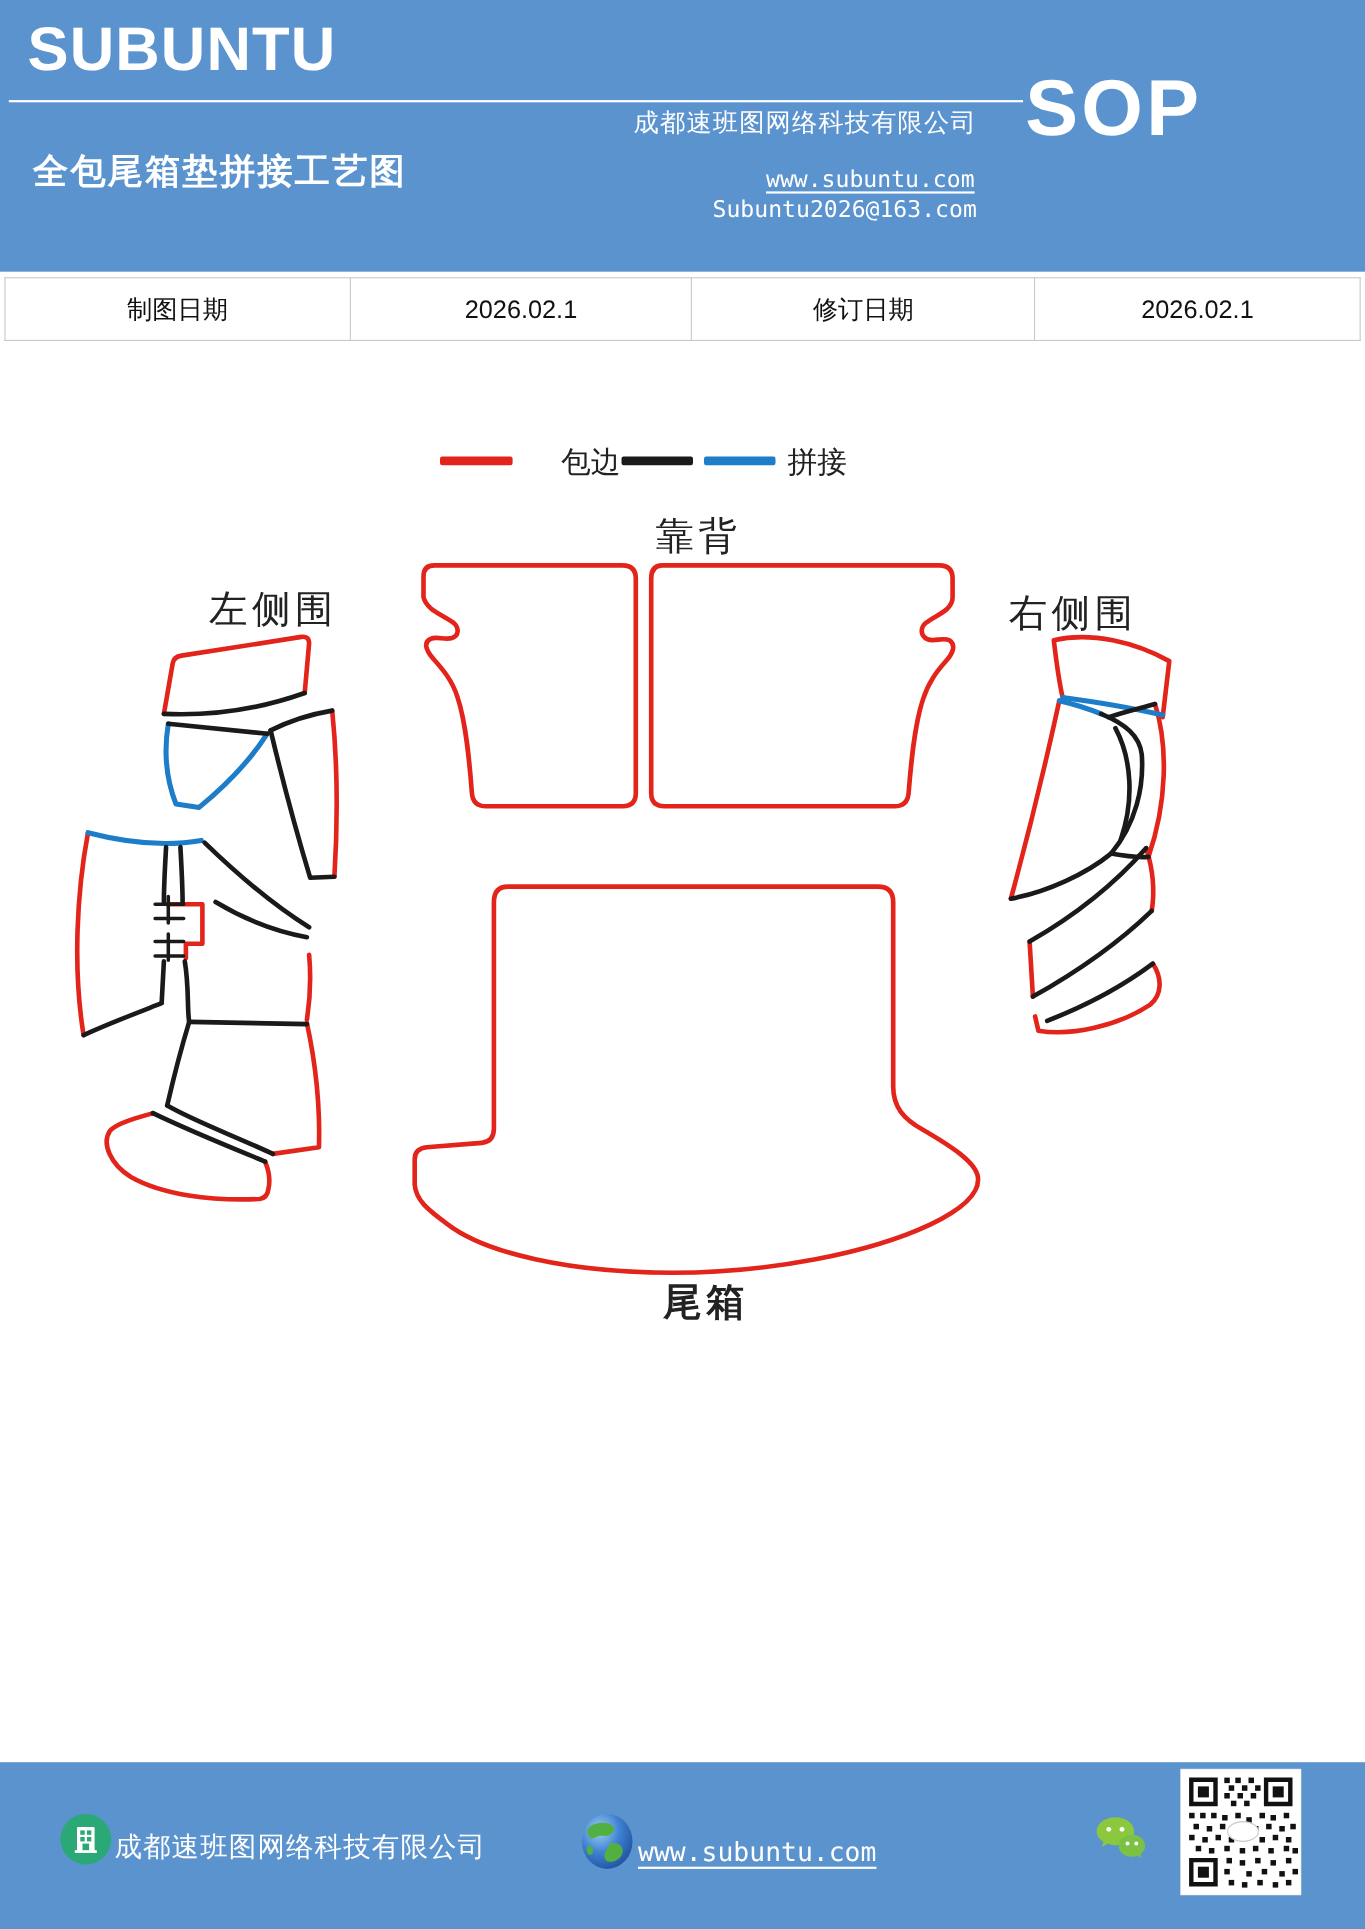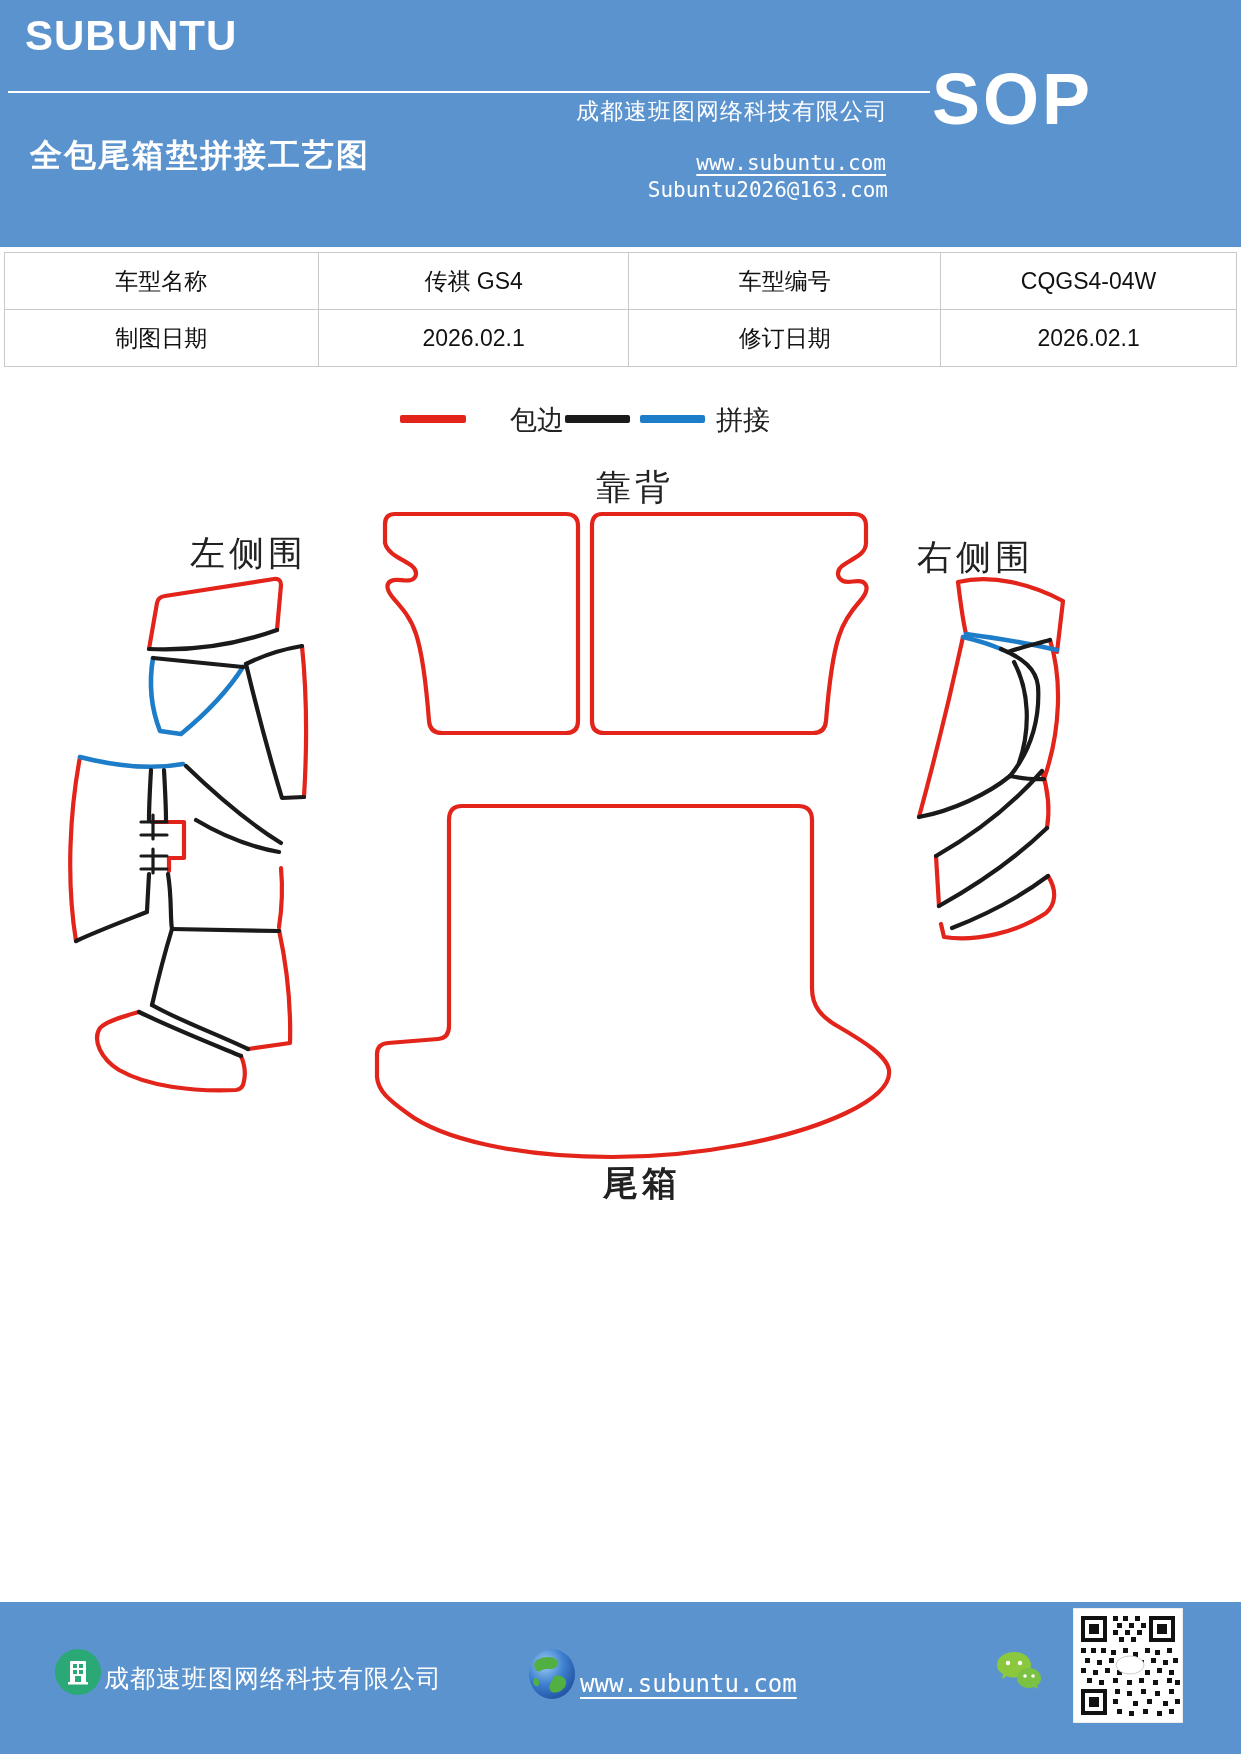--- a/index.html
+++ b/index.html
@@ -1,21 +1,21 @@
 <!DOCTYPE html>
 <html><head>
 <meta charset="utf-8">
 <style>
   * { margin:0; padding:0; box-sizing:border-box; }
   body { background:#888; font-family:"Liberation Sans", sans-serif; }
   .page { position:relative; width:1241px; height:1754px; background:#ffffff; margin:0 auto; overflow:hidden; }
 
   
   .header { position:absolute; left:0; top:0; width:1241px; height:247px; background:#5b93ce; }
-  .logo { position:absolute; left:25px; top:12px; color:#fff; font-size:42px; font-weight:700; letter-spacing:1px; }
+  .logo { position:absolute; left:25px; top:12px; color:#fff; font-size:56px; font-weight:700; letter-spacing:1px; }
   .header-rule { position:absolute; left:8px; top:91px; width:922px; height:2px; background:#fff; }
   .doc-title { position:absolute; left:30px; top:134px; color:#fff; font-size:32px; font-weight:700; letter-spacing:2px; }
   .header-company { position:absolute; right:353px; top:96px; color:#fff; font-size:23px; letter-spacing:1px; }
   .header-site { position:absolute; right:355px; top:151px; color:#fff; font-size:21px; font-family:"DejaVu Sans Mono", monospace; text-decoration:underline; text-underline-offset:4px; }
   .header-mail { position:absolute; right:353px; top:178px; color:#fff; font-size:21px; font-family:"DejaVu Sans Mono", monospace; }
   .sop { position:absolute; left:932px; top:58px; color:#fff; font-size:72px; font-weight:700; letter-spacing:3px; }
 
   
   .info-table { position:absolute; left:4px; top:252px; width:1233px; border-collapse:collapse; }
   .info-table td { border:1px solid #c9c9c9; height:57px; text-align:center; vertical-align:middle; font-size:23px; color:#111; }
@@ -58,26 +58,20 @@
     <div class="header-rule"></div>
     <div class="doc-title">全包尾箱垫拼接工艺图</div>
     <div class="header-company">成都速班图网络科技有限公司</div>
     <div class="header-site">www.subuntu.com</div>
     <div class="header-mail">Subuntu2026@163.com</div>
     <div class="sop">SOP</div>
   </div>
 
   <table class="info-table">
     <tbody>
-        <tr>
-      <td class="c0">车型名称</td>
-      <td class="c1">传祺 GS4</td>
-      <td class="c2">车型编号</td>
-      <td class="c3">CQGS4-04W</td>
-    </tr>
     <tr>
       <td class="c0">制图日期</td>
       <td class="c1">2026.02.1</td>
       <td class="c2">修订日期</td>
       <td class="c3">2026.02.1</td>
     </tr>
   </tbody>
     </table>
 
   <div class="legend">

